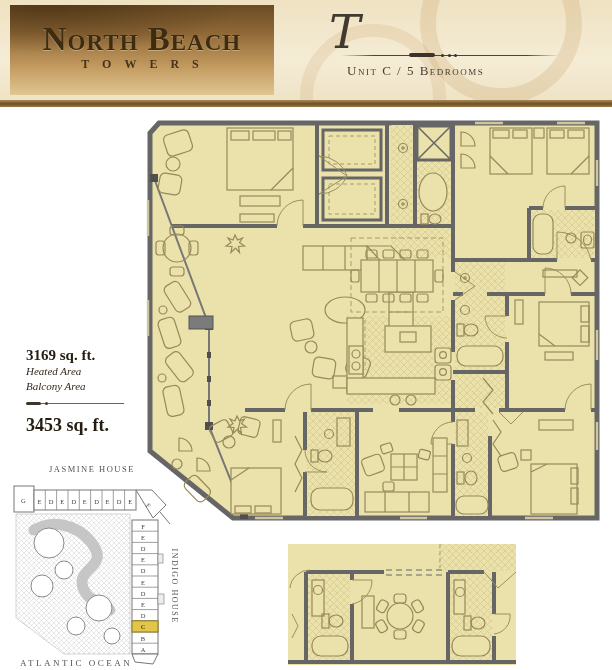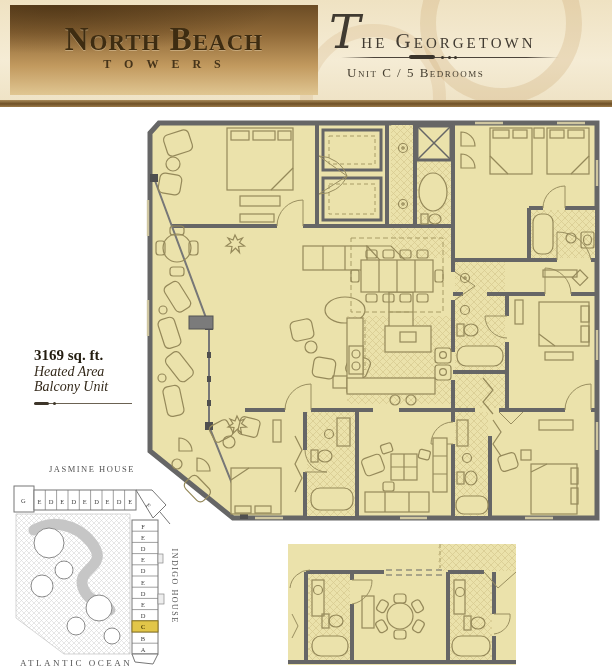--- a/index.html
+++ b/index.html
@@ -15,21 +15,21 @@
   }
   .header::before{
     content:"";position:absolute;right:30px;top:-58px;width:130px;height:130px;
     border:16px solid rgba(190,146,82,.20);border-radius:50%;
   }
   .header::after{
     content:"";position:absolute;left:300px;bottom:-70px;width:120px;height:120px;
     border:13px solid rgba(190,146,82,.16);border-radius:50%;
   }
   .logo-block{
-    position:absolute;left:10px;top:5px;width:308px;height:90px;
+    position:absolute;left:10px;top:5px;width:264px;height:90px;
     background:
       radial-gradient(120% 90% at 15% 0%,rgba(62,40,14,.55),rgba(62,40,14,0) 60%),
       linear-gradient(180deg,#6b4c25 0%,#8d6736 30%,#c29a5f 68%,#e0c692 100%);
     text-align:center;color:#3b2a12;z-index:2;
   }
   .logo-title{
     font-variant:small-caps;font-weight:bold;font-size:33px;line-height:34px;
     margin-top:17px;letter-spacing:1px;color:#3e2c11;
     text-shadow:0 1px 0 rgba(255,240,210,.35);
   }
@@ -52,23 +52,23 @@
   .title-rule::after{
     content:"";position:absolute;left:100px;top:-1px;width:3px;height:3px;
     background:#3a332a;border-radius:50%;box-shadow:7px 0 0 #3a332a,13px 0 0 #3a332a;
   }
   .unit-subtitle{margin-left:52px;font-variant:small-caps;font-size:13px;letter-spacing:1.5px;color:#463f31;}
   .header-rule{
     position:absolute;left:0;top:100px;width:612px;height:7px;
     background:linear-gradient(180deg,#a98a58,#6e5026 55%,#9c7a49);
   }
   
-  .area-stats{position:absolute;left:34px;top:347px;width:140px;color:#241d10;}
+  .area-stats{position:absolute;left:26px;top:347px;width:140px;color:#241d10;}
   .stat-value{font-weight:bold;font-size:15px;line-height:17px;}
-  .stat-label{font-style:italic;font-size:14px;line-height:15px;color:#34291a;}
+  .stat-label{font-style:italic;font-size:11px;line-height:15px;color:#34291a;}
   .stat-rule{position:relative;width:98px;height:1px;background:#6b6252;margin:9px 0 10px 0;}
   .stat-rule::before{content:"";position:absolute;left:0;top:-1px;width:15px;height:3px;background:#3e362a;border-radius:2px;}
   .stat-rule::after{content:"";position:absolute;left:19px;top:-1px;width:3px;height:3px;background:#3e362a;border-radius:50%;}
   .stat-total .stat-value{font-size:18px;line-height:22px;}
   .stat-total .stat-label{font-size:14px;}
   
   .site-map{position:absolute;left:4px;top:458px;}
   .main-plan{position:absolute;left:145px;top:120px;}
   .balcony-plan{position:absolute;left:288px;top:544px;}
   svg text{font-family:"Liberation Serif",serif;}
@@ -77,34 +77,34 @@
 <body>
 
 <div class="header">
   <div class="logo-block">
     <div class="logo-title">North Beach</div>
     <div class="logo-subtitle">TOWERS</div>
   </div>
   <div class="unit-head">
     <div class="unit-title">
       <span class="script-t">T</span>
-      <span class="title-rest">he Georgetown</span>
     </div>
     <div class="title-rule"></div>
     <div class="unit-subtitle">Unit C / 5 Bedrooms</div>
   </div>
 </div>
 <div class="header-rule"></div>
 
 <div class="area-stats">
   <div class="stat-value">3169 sq. ft.</div>
   <div class="stat-label">Heated Area</div>
-  <div class="stat-label">Balcony Unit</div>
+  <div class="stat-label">Balcony Area</div>
   <div class="stat-rule"></div>
   <div class="stat-total">
+    <div class="stat-value">3453 sq. ft.</div>
   </div>
 </div>
 
 <svg class="main-plan" width="458" height="413" viewBox="0 0 458 413">
   <defs>
     <pattern id="ht" width="7" height="7" patternUnits="userSpaceOnUse">
       <rect width="7" height="7" fill="#EBE2AB"></rect>
       <path d="M0,7 L7,0 M0,0 L7,7" stroke="#D8CC92" stroke-width="0.8"></path>
     </pattern>
   </defs>

